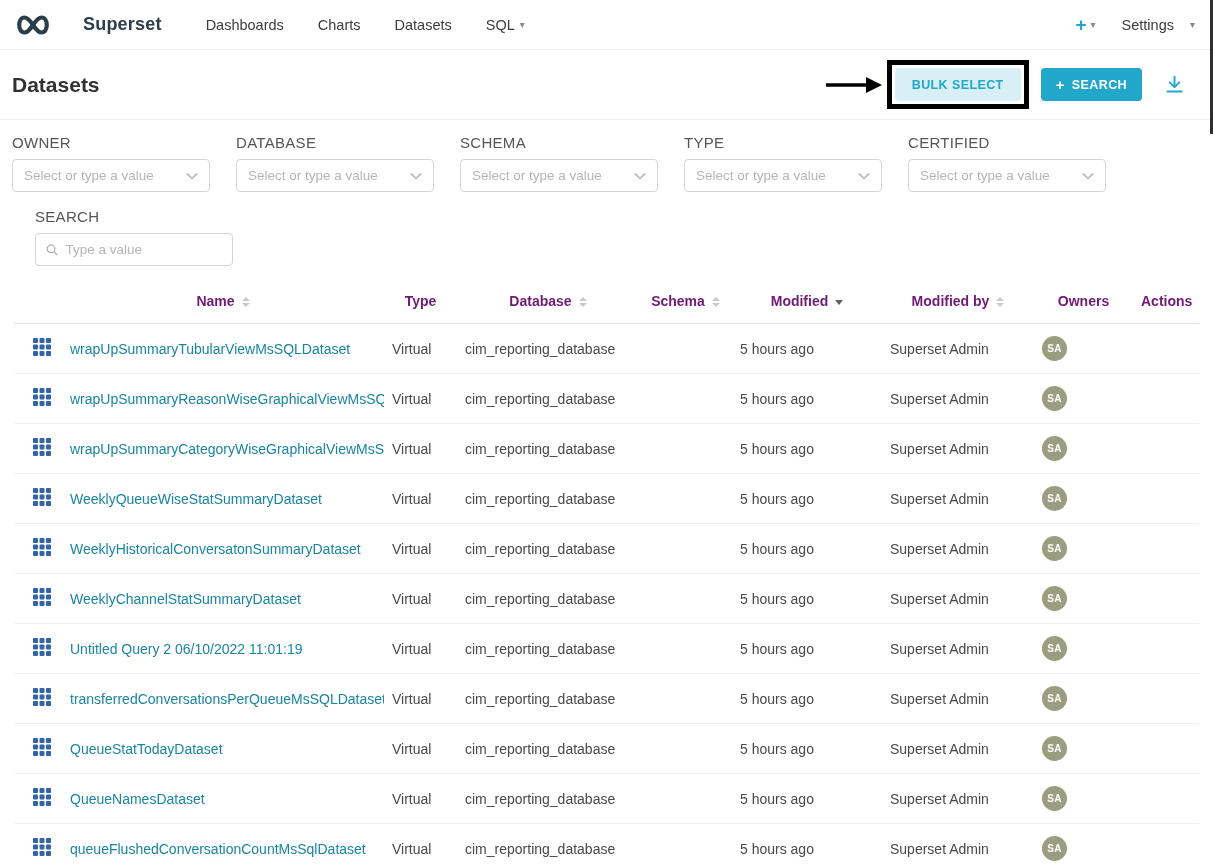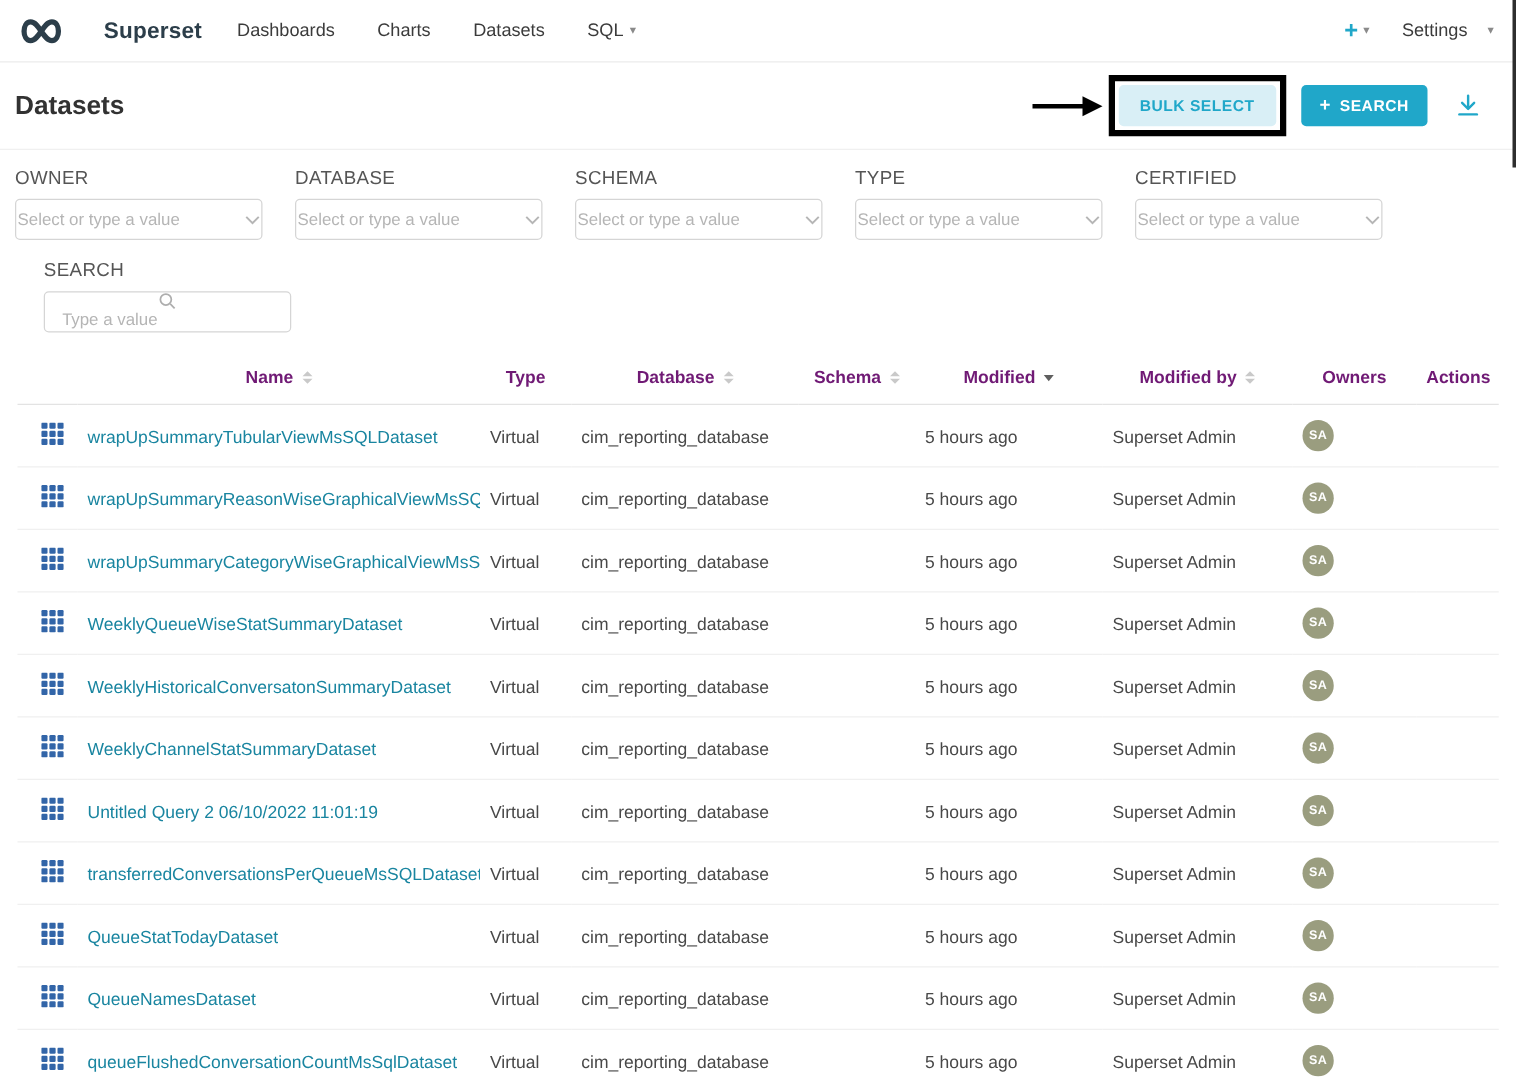--- a/index.html
+++ b/index.html
@@ -8,21 +8,21 @@
     font-family: "Liberation Sans", sans-serif;
     background:#fff; color:#484848; overflow:hidden; position:relative;
   }
   a { text-decoration:none; cursor:pointer; }
   button { font-family:inherit; cursor:pointer; }
 
   
   .navbar { height:50px; display:flex; align-items:center; padding:0 18px 0 14px; border-bottom:1px solid #ececec; background:#fff; }
   .brand { display:flex; align-items:center; gap:9px; margin-right:28px; cursor:pointer; }
   .brand-text { font-size:18px; font-weight:bold; color:#2c3e4a; letter-spacing:0.2px;margin-left:22px; }
-  .nav-items { display:flex; align-items:center; gap:34px; }
+  .nav-items { display:flex; align-items:center; gap:34px;margin-left:16px; }
   .nav-item { font-size:14.5px; color:#3b3b3b; display:flex; align-items:center; gap:5px; }
   .caret { font-size:10px; color:#8a8a8a; line-height:1; }
   .nav-right { margin-left:auto; display:flex; align-items:center; gap:26px; }
   .plus-menu { display:flex; align-items:center; gap:4px; }
   .plus-menu .plus { color:var(--accent,#20a7c9); font-size:19px; font-weight:bold; line-height:1; }
   .settings { font-size:14.5px; color:#3b3b3b; display:flex; align-items:center; gap:16px; }
 
   
   .page-header { display:flex; align-items:center; justify-content:space-between; padding:10px 14px 10px 12px; border-bottom:1px solid #f0f0f0; min-height:65px; }
   .page-title { font-size:21px; font-weight:bold; color:#323232; }
@@ -32,24 +32,24 @@
   .bulk-select-btn { height:33px; padding:0 17px; background:#d9eff6; color:var(--accent,#20a7c9); font-weight:bold; font-size:12.5px; letter-spacing:0.4px; border:none; border-radius:4px; }
   .add-dataset-btn { height:33px; padding:0 15px; margin-left:12px; background:var(--accent,#20a7c9); color:#fff; font-weight:bold; font-size:12.5px; letter-spacing:0.4px; border:none; border-radius:4px; display:flex; align-items:center; gap:7px; }
   .add-dataset-btn .btn-plus { font-size:15px; font-weight:bold; line-height:1; }
   .download-btn { margin-left:22px; margin-right:14px; display:flex; align-items:center; cursor:pointer; }
 
   
   .filters { padding:14px 12px 0 12px; }
   .filter-row { display:flex; gap:26px; }
   .filter-group { width:198px; }
   .filter-label { font-size:15px; color:#555; letter-spacing:0.3px; margin-bottom:8px; }
-  .select { height:33px; border:1px solid #d5d5d5; border-radius:4px; display:flex; align-items:center; justify-content:space-between; padding:0 1px; background:#fff; cursor:pointer; }
+  .select { height:33px; border:1px solid #d5d5d5; border-radius:4px; display:flex; align-items:center; justify-content:space-between; padding:0 11px; background:#fff; cursor:pointer; }
   .select-placeholder { font-size:13.5px; color:#b5b5b5; white-space:nowrap; overflow:hidden; }
   .search-group { margin-top:16px;margin-left:23px; }
-  .search-box { height:33px; border:1px solid #d5d5d5; border-radius:4px; display:flex; align-items:center; padding:0 10px; background:#fff;flex-direction:column; }
+  .search-box { height:33px; border:1px solid #d5d5d5; border-radius:4px; display:flex; align-items:center; padding:0 10px; background:#fff; }
   .search-box input { border:none; outline:none; font-size:13.5px; color:#484848; width:100%; margin-left:7px; font-family:inherit; }
   .search-box input::placeholder { color:#b5b5b5; }
 
   
   .table-card { margin:13px 14px 0 14px; }
   table { width:100%; border-collapse:collapse; table-layout:fixed; font-size:14px; color:#484848; }
   th { text-align:center; font-weight:bold; color:#701a75; padding:14px 8px; border-bottom:1px solid #e3e3e3; white-space:nowrap; }
   td { padding:12px 8px; border-bottom:1px solid #f0f0f0; white-space:nowrap; overflow:hidden; }
   .c-icon { padding-left:19px; }
   .name-link { color:var(--link,#1985a0); }

